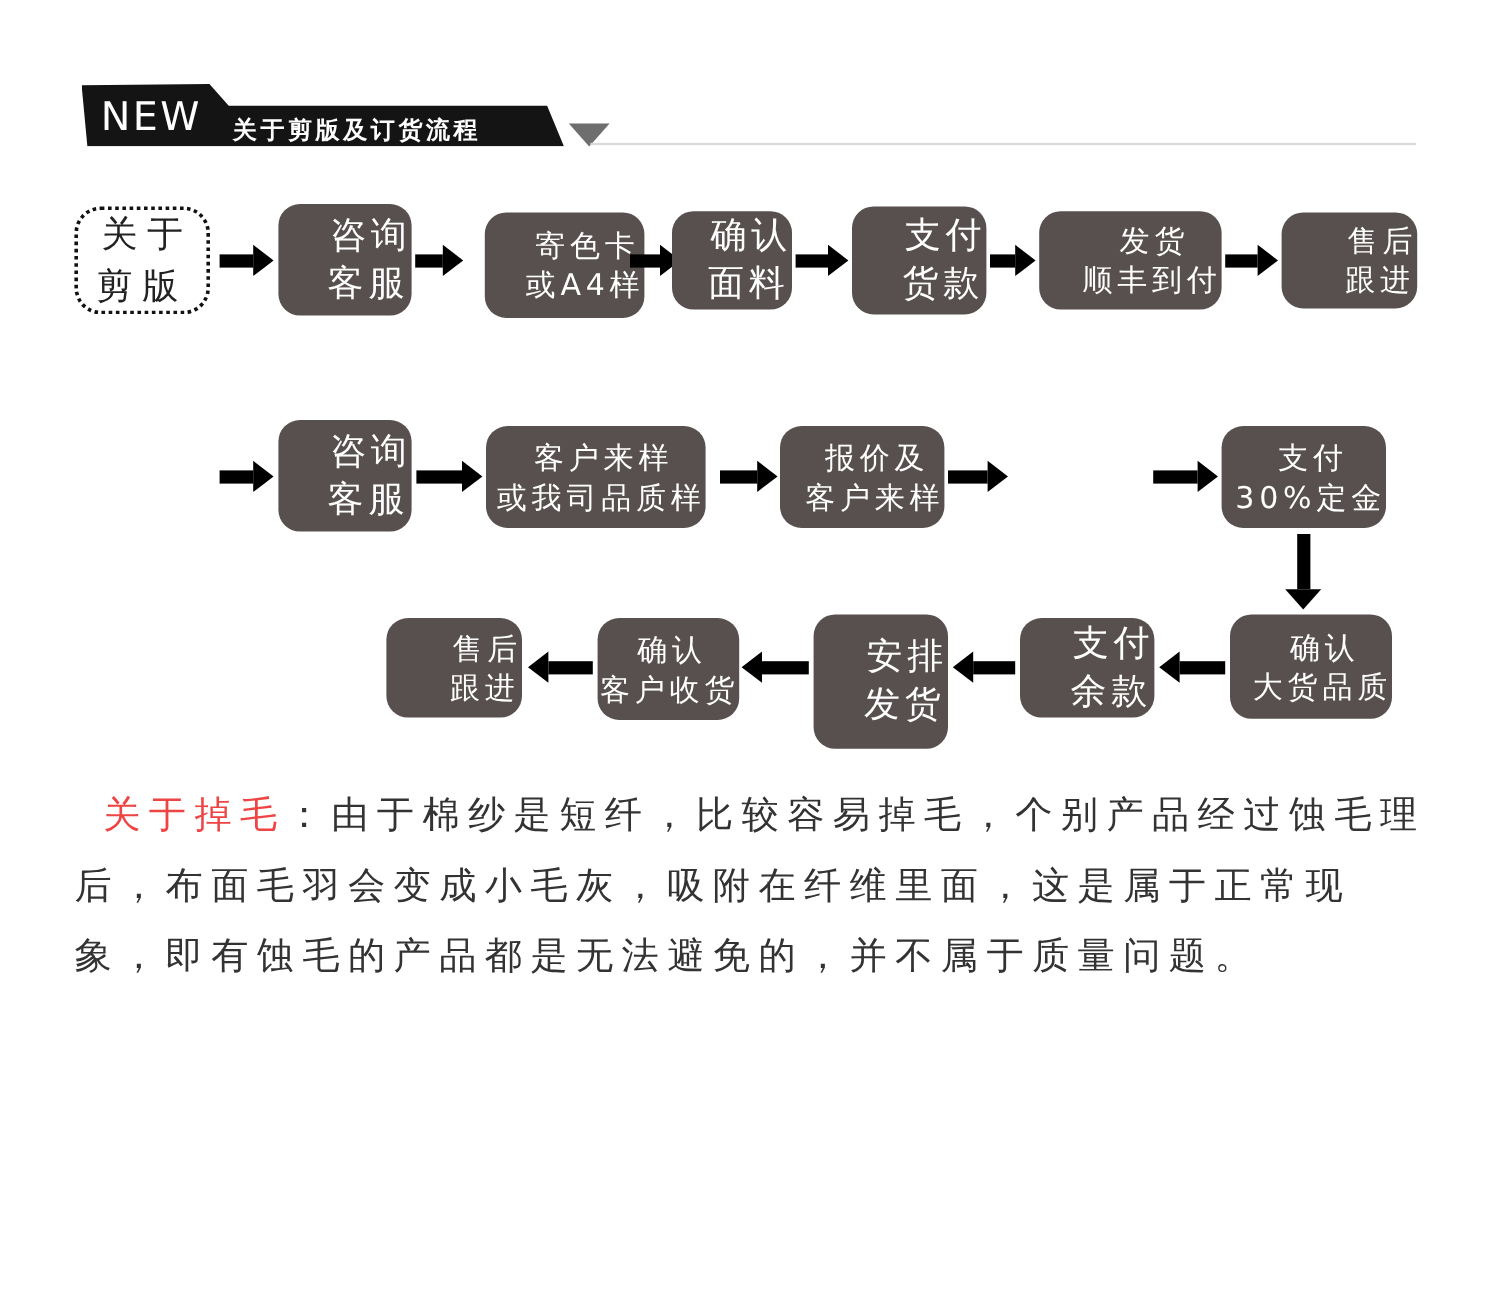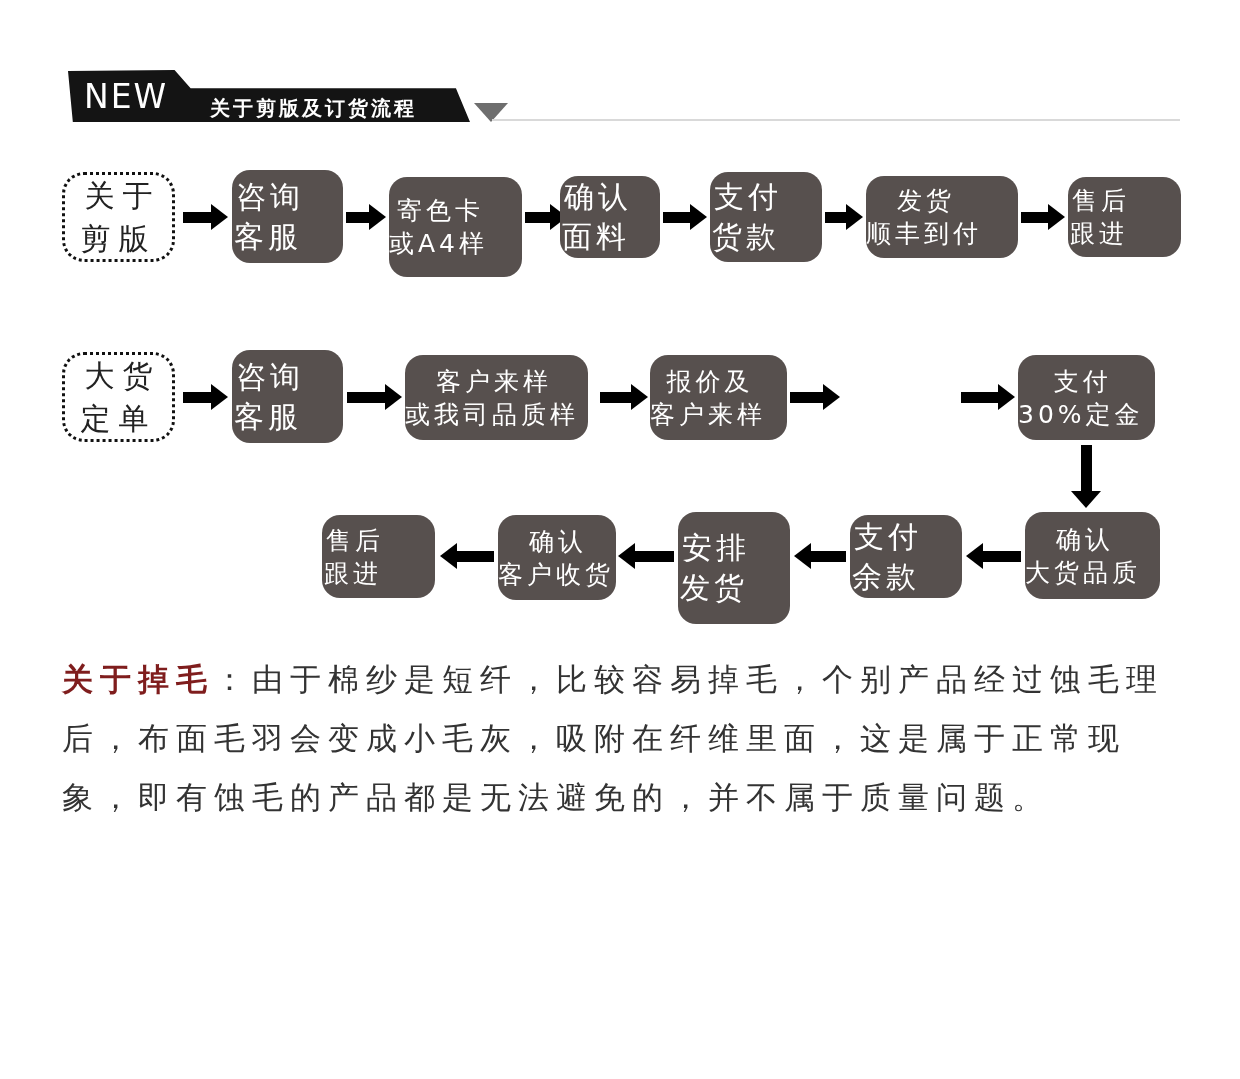--- a/index.html
+++ b/index.html
@@ -4,47 +4,47 @@
 <style>
   * { margin:0; padding:0; box-sizing:border-box; }
   html,body { background:#ffffff; }
   body { font-family:"DejaVu Sans", sans-serif; }
   .page { position:relative; width:1240px; height:1079px; background:#fff; overflow:hidden;padding-left:24px; }
 
   
   .banner-shape { position:absolute; left:68px; top:70px; width:402px; height:52px; background:#141414;
     clip-path:polygon(0% 2%, 26.5% 0%, 30.5% 35%, 96.5% 35%, 100% 100%, 1.2% 100%); }
   .banner-new { position:absolute; left:84px; top:77px; color:#fff; font-size:33px; font-weight:500; letter-spacing:2px; }
-  .banner-title { position:absolute; left:194px; top:95px; color:#fff; font-size:20px; font-weight:700; letter-spacing:3px;margin-left:16px; }
+  .banner-title { position:absolute; left:194px; top:95px; color:#fff; font-size:20px; font-weight:700; letter-spacing:3px; }
   .banner-tri { position:absolute; left:474px; top:103px; width:0; height:0;
     border-left:17px solid transparent; border-right:17px solid transparent; border-top:19px solid #6e6e6e; }
   .banner-line { position:absolute; left:492px; top:119px; width:688px; height:2px; background:#d9d9d9; }
 
   
   .node { position:absolute; background:#57504e; color:#fff; border-radius:18px;
-    display:flex; align-items:center; justify-content:flex-start; text-align:center; }
+    display:flex; align-items:center; justify-content:flex-end; text-align:center; }
   .node span { white-space:pre-line; line-height:1.32; letter-spacing:4px; text-indent:4px; }
   .node.lg span { font-size:30px; }
   .node.md span { font-size:25px; }
   .start { position:absolute; background:#fff; color:#222; border:3px dotted #111; border-radius:22px;
     display:flex; align-items:center; justify-content:center; text-align:center; }
   .start span { white-space:pre-line; font-size:30px; line-height:1.45; letter-spacing:8px; text-indent:8px; }
 
   .arrow-r, .arrow-l { position:absolute; height:26px; display:flex; align-items:center; }
   .arrow-r .shaft, .arrow-l .shaft { flex:1; height:11px; background:#000; }
   .arrow-r .head { width:0; height:0; border-top:13px solid transparent; border-bottom:13px solid transparent; border-left:17px solid #000; }
   .arrow-l .head { width:0; height:0; border-top:13px solid transparent; border-bottom:13px solid transparent; border-right:17px solid #000; }
   .arrow-d { position:absolute; width:30px; display:flex; flex-direction:column; align-items:center; }
   .arrow-d .shaft { width:11px; flex:1; background:#000; }
   .arrow-d .head { width:0; height:0; border-left:15px solid transparent; border-right:15px solid transparent; border-top:17px solid #000; }
 
   
   .note { position:absolute; left:62px; width:1126px; font-size:31px; line-height:59px;
     letter-spacing:7px; color:#333333; }
-  .note .ttl { color:#7f1d1d; font-weight:700; }
+  .note .ttl { color:#ef4444; font-weight:400;margin-left:24px; }
 </style>
 </head>
 <body>
 
 <div class="page">
 
   <div class="banner-shape"></div>
   <div class="banner-new">NEW</div>
   <div class="banner-title">关于剪版及订货流程</div>
   <div class="banner-tri"></div>
@@ -59,21 +59,21 @@
       <div class="head"></div>
     </div>
   <div class="node lg" style="left:232px;top:170px;width:111px;height:93px">
       <span>咨询
 客服</span>
     </div>
   <div class="arrow-r" style="left:346px;top:204px;width:40px">
       <div class="shaft"></div>
       <div class="head"></div>
     </div>
-  <div class="node md" style="left:389px;top:177px;width:133px;height:100px">
+  <div class="node md" style="left:404px;top:177px;width:133px;height:88px">
       <span>寄色卡
 或A4样</span>
     </div>
   <div class="arrow-r" style="left:525px;top:204px;width:42px">
       <div class="shaft"></div>
       <div class="head"></div>
     </div>
   <div class="node lg" style="left:560px;top:176px;width:100px;height:82px">
       <span>确认
 面料</span>
@@ -96,24 +96,20 @@
     </div>
   <div class="arrow-r" style="left:1021px;top:204px;width:44px">
       <div class="shaft"></div>
       <div class="head"></div>
     </div>
   <div class="node md" style="left:1068px;top:177px;width:113px;height:80px">
       <span>售后
 跟进</span>
     </div>
 
-  <div class="start" style="left:62px;top:352px;width:113px;height:90px">
-      <span>大货
-定单</span>
-    </div>
   <div class="arrow-r" style="left:183px;top:384px;width:45px">
       <div class="shaft"></div>
       <div class="head"></div>
     </div>
   <div class="node lg" style="left:232px;top:350px;width:111px;height:93px">
       <span>咨询
 客服</span>
     </div>
   <div class="arrow-r" style="left:347px;top:384px;width:55px">
       <div class="shaft"></div>

